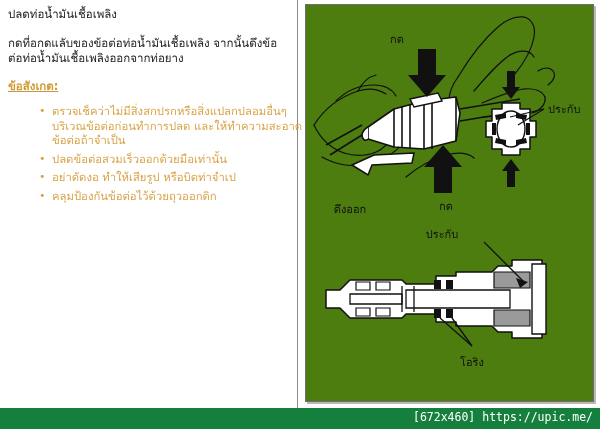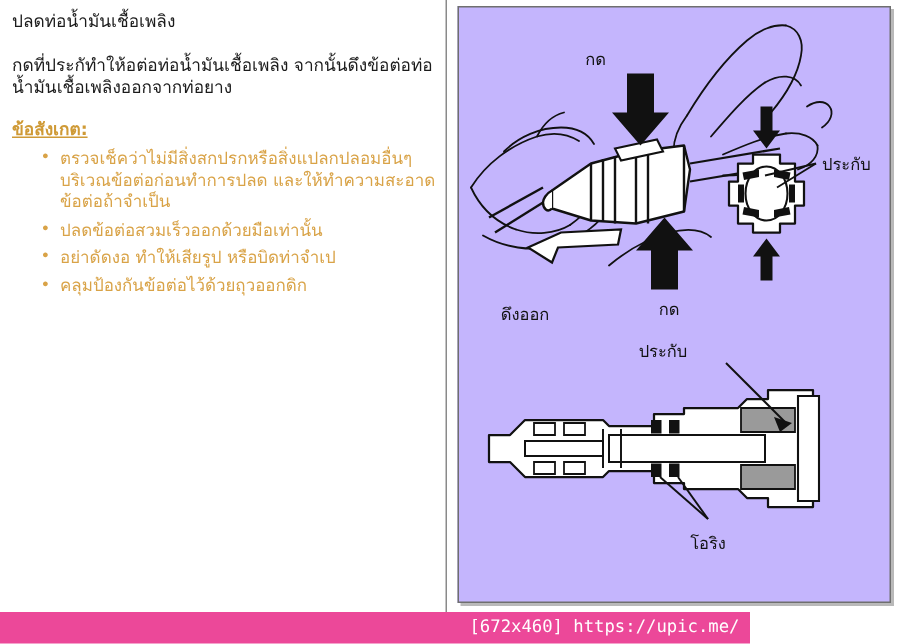--- a/index.html
+++ b/index.html
@@ -47,21 +47,21 @@
   #notes-heading {
     font-size: 11.5px;
     color: #cf9a36;
     font-weight: bold;
     margin: 0 0 6px 1px;
     line-height: 14px;
     text-decoration: underline;
   }
   #notes-list {
     list-style: none;
-    margin: 0;
+    margin: 12px;
     padding: 0 0 0 20px;
   }
   #notes-list li {
     position: relative;
     font-size: 11.3px;
     color: #d9a347;
     line-height: 14.5px;
     margin-bottom: 4px;
     padding-left: 13px;
     width: 262px;
@@ -74,21 +74,21 @@
     font-size: 11px;
     color: #d9a347;
   }
   
   #figure-panel {
     position: absolute;
     left: 305px;
     top: 4px;
     width: 289px;
     height: 398px;
-    background: #c4b5fd;
+    background: #4d7c0f;
     border: 1px solid #6f6f6f;
     box-shadow: 2px 2px 0 #b9b9b9;
     box-sizing: border-box;
     overflow: hidden;
   }
   .fig-svg {
     display: block;
   }
   #figure-upper {
     position: absolute;
@@ -107,23 +107,23 @@
   .fig-label {
     font-family: "DejaVu Sans", "Liberation Sans", sans-serif;
     font-size: 11px;
     fill: #111111;
   }
   
   #watermark-bar {
     position: absolute;
     left: 0;
     bottom: 0;
-    width: 500px;
+    width: 600px;
     height: 21px;
-    background: #ec4899;
+    background: #15803d;
   }
   #watermark-text {
     position: absolute;
     right: 7px;
     top: 2px;
     color: #ffffff;
     font-family: "DejaVu Sans Mono", "Liberation Mono", monospace;
     font-size: 11.5px;
     letter-spacing: 0px;
     white-space: nowrap;
@@ -131,21 +131,21 @@
 </style>
 </head>
 <body>
 
 <div id="page">
 
   <div id="text-col">
 
     <div id="doc-title">ปลดท่อน้ำมันเชื้อเพลิง</div>
 
-    <div id="intro-para">กดที่ประกัทำให้อต่อท่อน้ำมันเชื้อเพลิง จากนั้นดึงข้อต่อท่อน้ำมันเชื้อเพลิงออกจากท่อยาง</div>
+    <div id="intro-para">กดที่อกดแลับของข้อต่อท่อน้ำมันเชื้อเพลิง จากนั้นดึงข้อต่อท่อน้ำมันเชื้อเพลิงออกจากท่อยาง</div>
 
     <div id="notes-heading">ข้อสังเกต:</div>
 
     <ul id="notes-list">
       <li>ตรวจเช็คว่าไม่มีสิ่งสกปรกหรือสิ่งแปลกปลอมอื่นๆ บริเวณข้อต่อก่อนทำการปลด และให้ทำความสะอาดข้อต่อถ้าจำเป็น</li>
       <li>ปลดข้อต่อสวมเร็วออกด้วยมือเท่านั้น</li>
       <li>อย่าดัดงอ ทำให้เสียรูป หรือบิดท่าจำเป</li>
       <li>คลุมป้องกันข้อต่อไว้ด้วยถุวออกดิก</li>
     </ul>
   </div>

